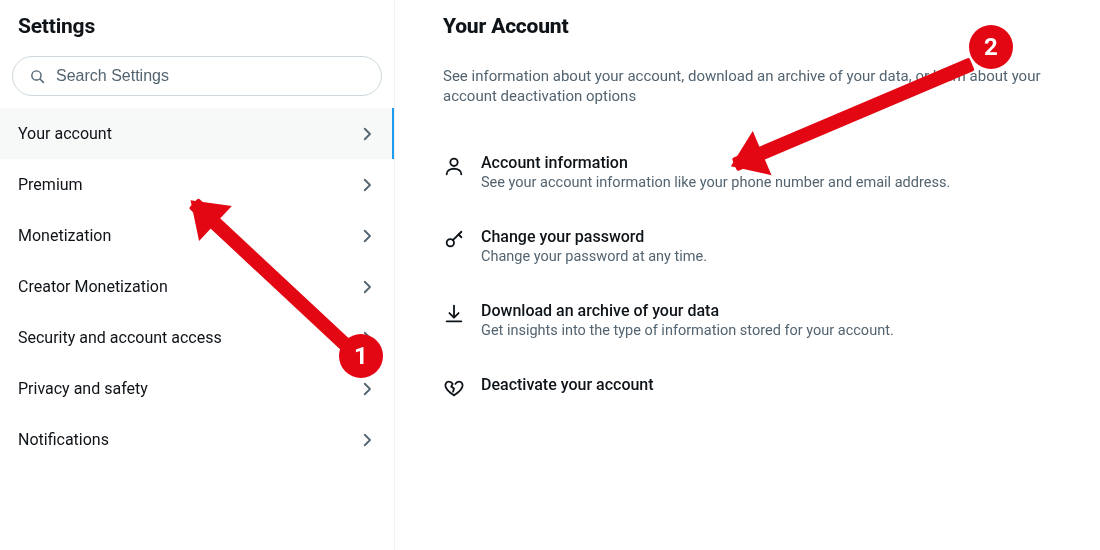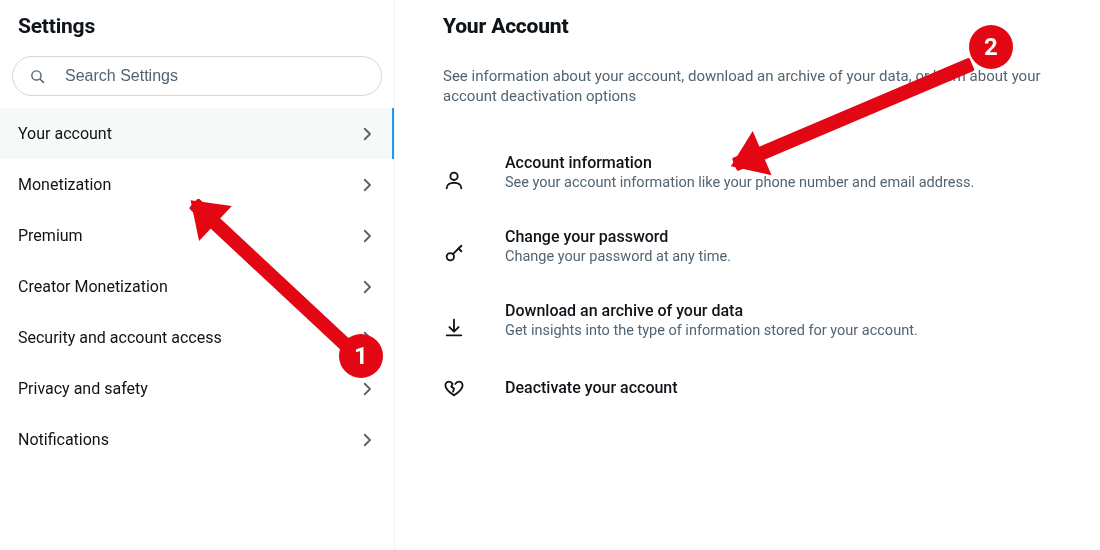--- a/index.html
+++ b/index.html
@@ -39,21 +39,20 @@
       padding: 10px 16px;
       color: #536471;
     }
     .search input {
       border: none;
       outline: none;
       font-size: 16px;
       color: #0f1419;
       width: 100%;
       background: transparent;
-      margin-left: 9px;
     }
     .search input::placeholder { color: #536471; }
     .nav { display: flex; flex-direction: column; }
     .nav-item {
       display: flex;
       align-items: center;
       justify-content: space-between;
       padding: 16px 18px;
       font-size: 16px;
       cursor: pointer;
@@ -82,22 +81,22 @@
       margin-bottom: 28px;
     }
     .main-sub {
       color: #536471;
       font-size: 15px;
       line-height: 1.35;
       margin-bottom: 28px;
     }
     .option {
       display: flex;
-      align-items: flex-end;
-      gap: 40px;
+      align-items: flex-start;
+      gap: 16px;
       padding: 18px 0;
       cursor: pointer;
     }
     .option .icon {
       width: 22px;
       display: flex;
       justify-content: center;
       padding-top: 2px;
       color: #0f1419;
     }
@@ -166,29 +165,29 @@
     <nav class="nav">
       <div class="nav-item active">
         <span class="label">Your account</span>
         <span class="chev">
           <svg width="18" height="18" viewBox="0 0 24 24" fill="none" stroke="#536471" stroke-width="2.4" stroke-linecap="round" stroke-linejoin="round">
               <polyline points="9 5 16 12 9 19"></polyline>
             </svg>
         </span>
       </div>
       <div class="nav-item">
+        <span class="label">Premium</span>
+        <span class="chev">
+          <svg width="18" height="18" viewBox="0 0 24 24" fill="none" stroke="#536471" stroke-width="2.4" stroke-linecap="round" stroke-linejoin="round">
+              <polyline points="9 5 16 12 9 19"></polyline>
+            </svg>
+        </span>
+      </div>
+      <div class="nav-item">
         <span class="label">Monetization</span>
-        <span class="chev">
-          <svg width="18" height="18" viewBox="0 0 24 24" fill="none" stroke="#536471" stroke-width="2.4" stroke-linecap="round" stroke-linejoin="round">
-              <polyline points="9 5 16 12 9 19"></polyline>
-            </svg>
-        </span>
-      </div>
-      <div class="nav-item">
-        <span class="label">Premium</span>
         <span class="chev">
           <svg width="18" height="18" viewBox="0 0 24 24" fill="none" stroke="#536471" stroke-width="2.4" stroke-linecap="round" stroke-linejoin="round">
               <polyline points="9 5 16 12 9 19"></polyline>
             </svg>
         </span>
       </div>
       <div class="nav-item">
         <span class="label">Creator Monetization</span>
         <span class="chev">
           <svg width="18" height="18" viewBox="0 0 24 24" fill="none" stroke="#536471" stroke-width="2.4" stroke-linecap="round" stroke-linejoin="round">

